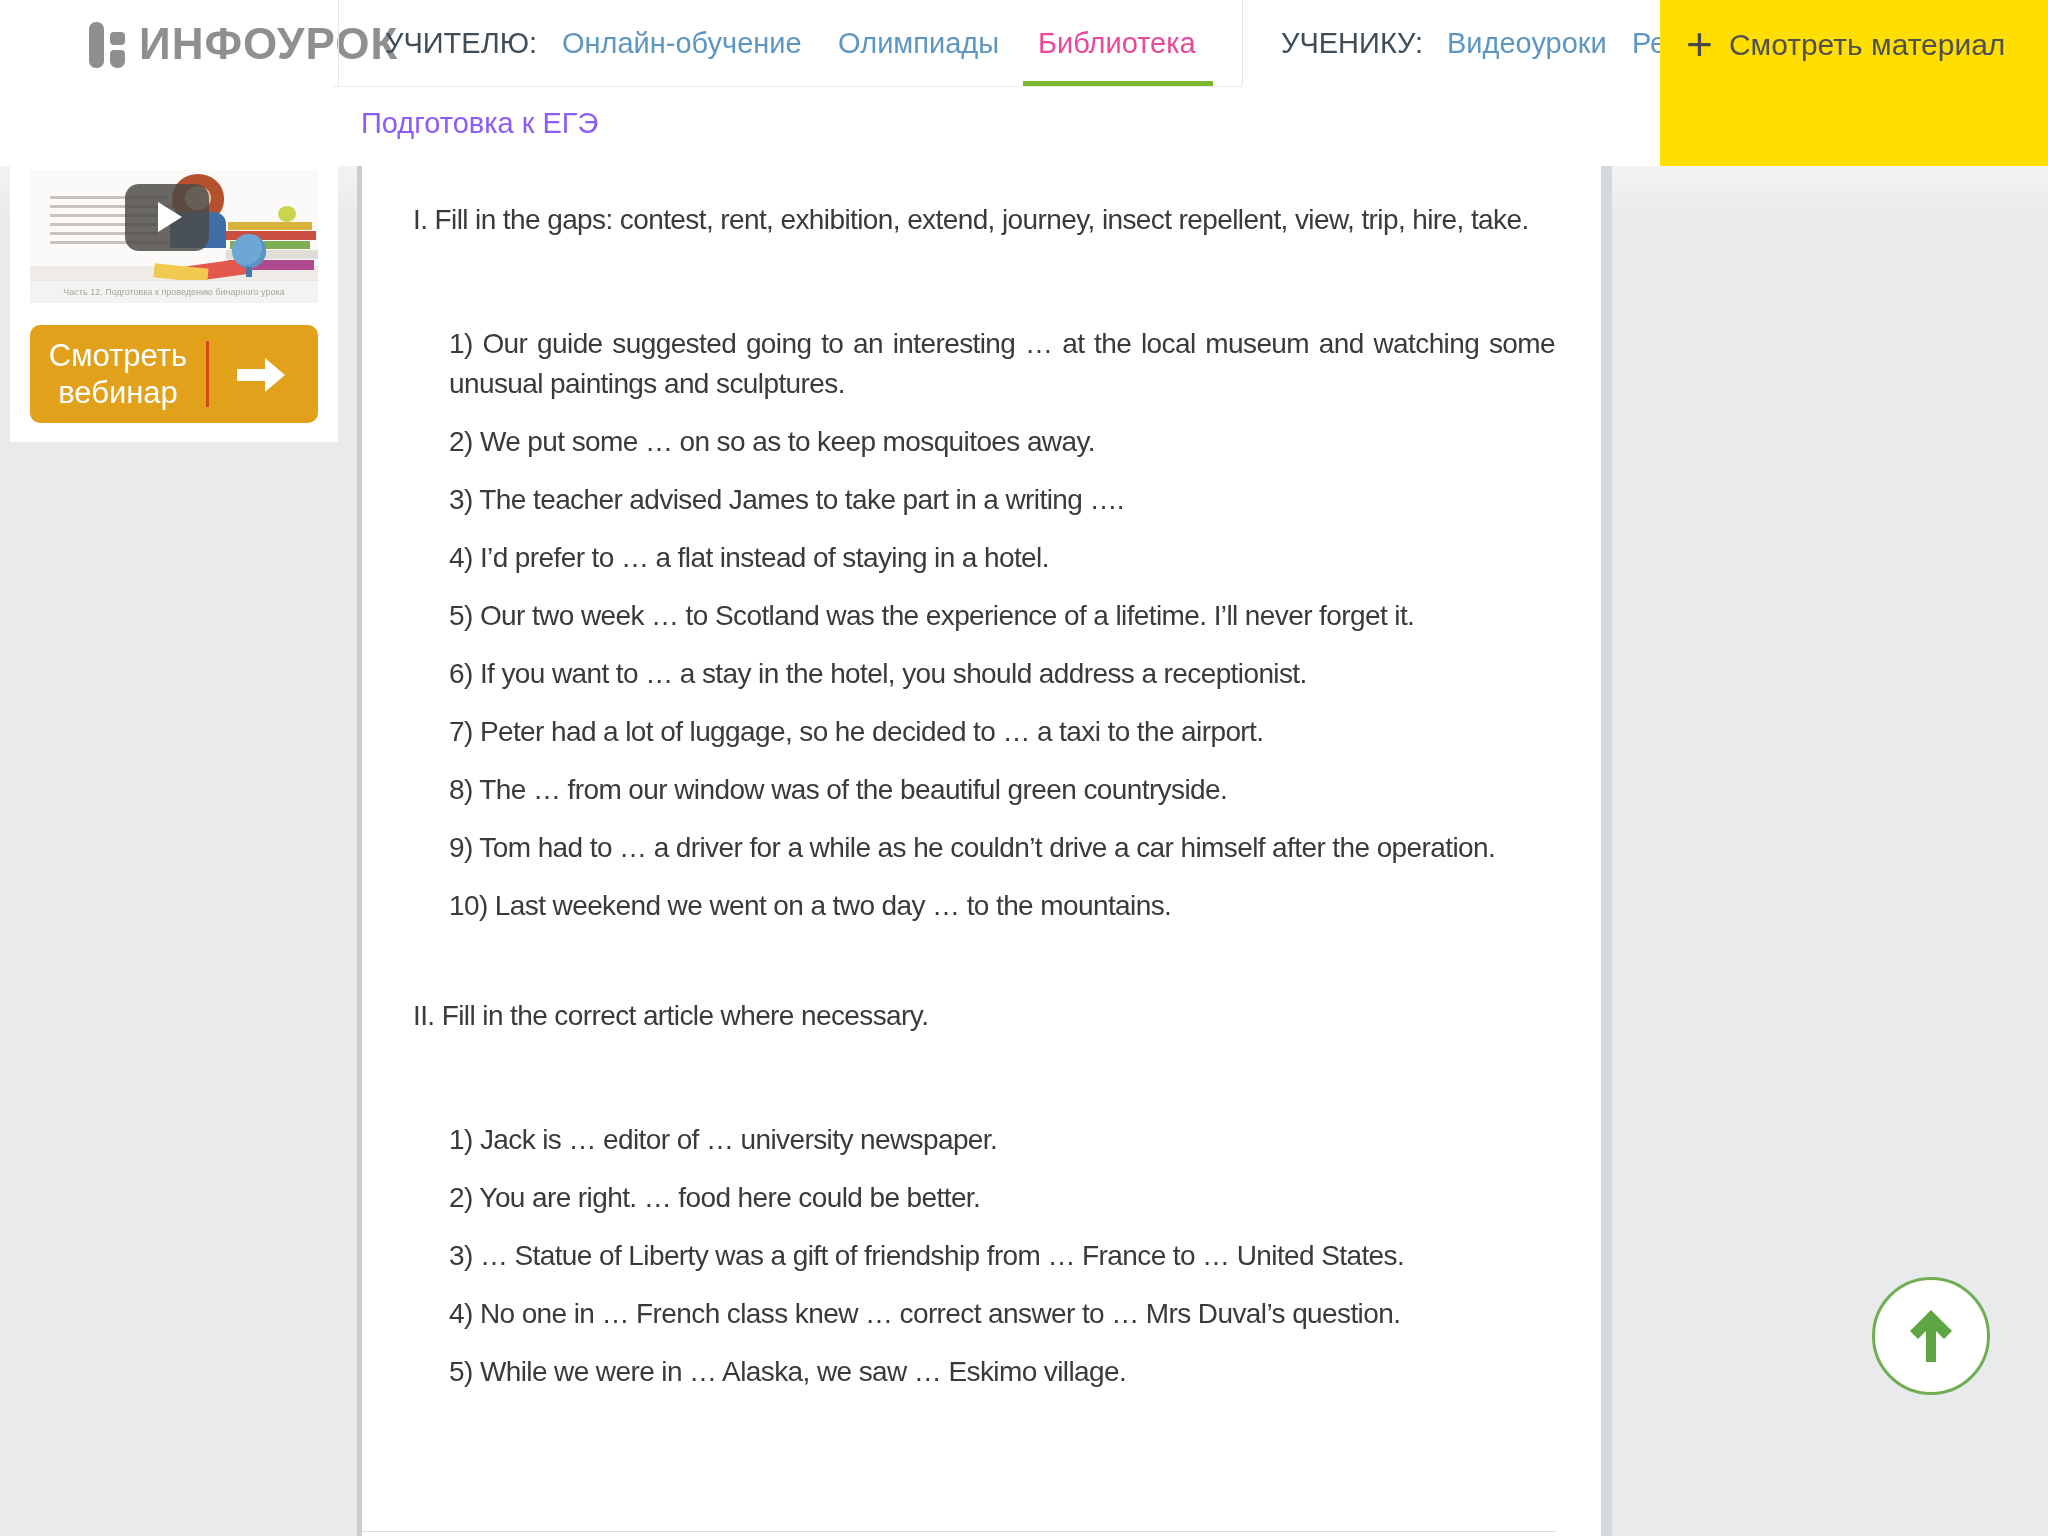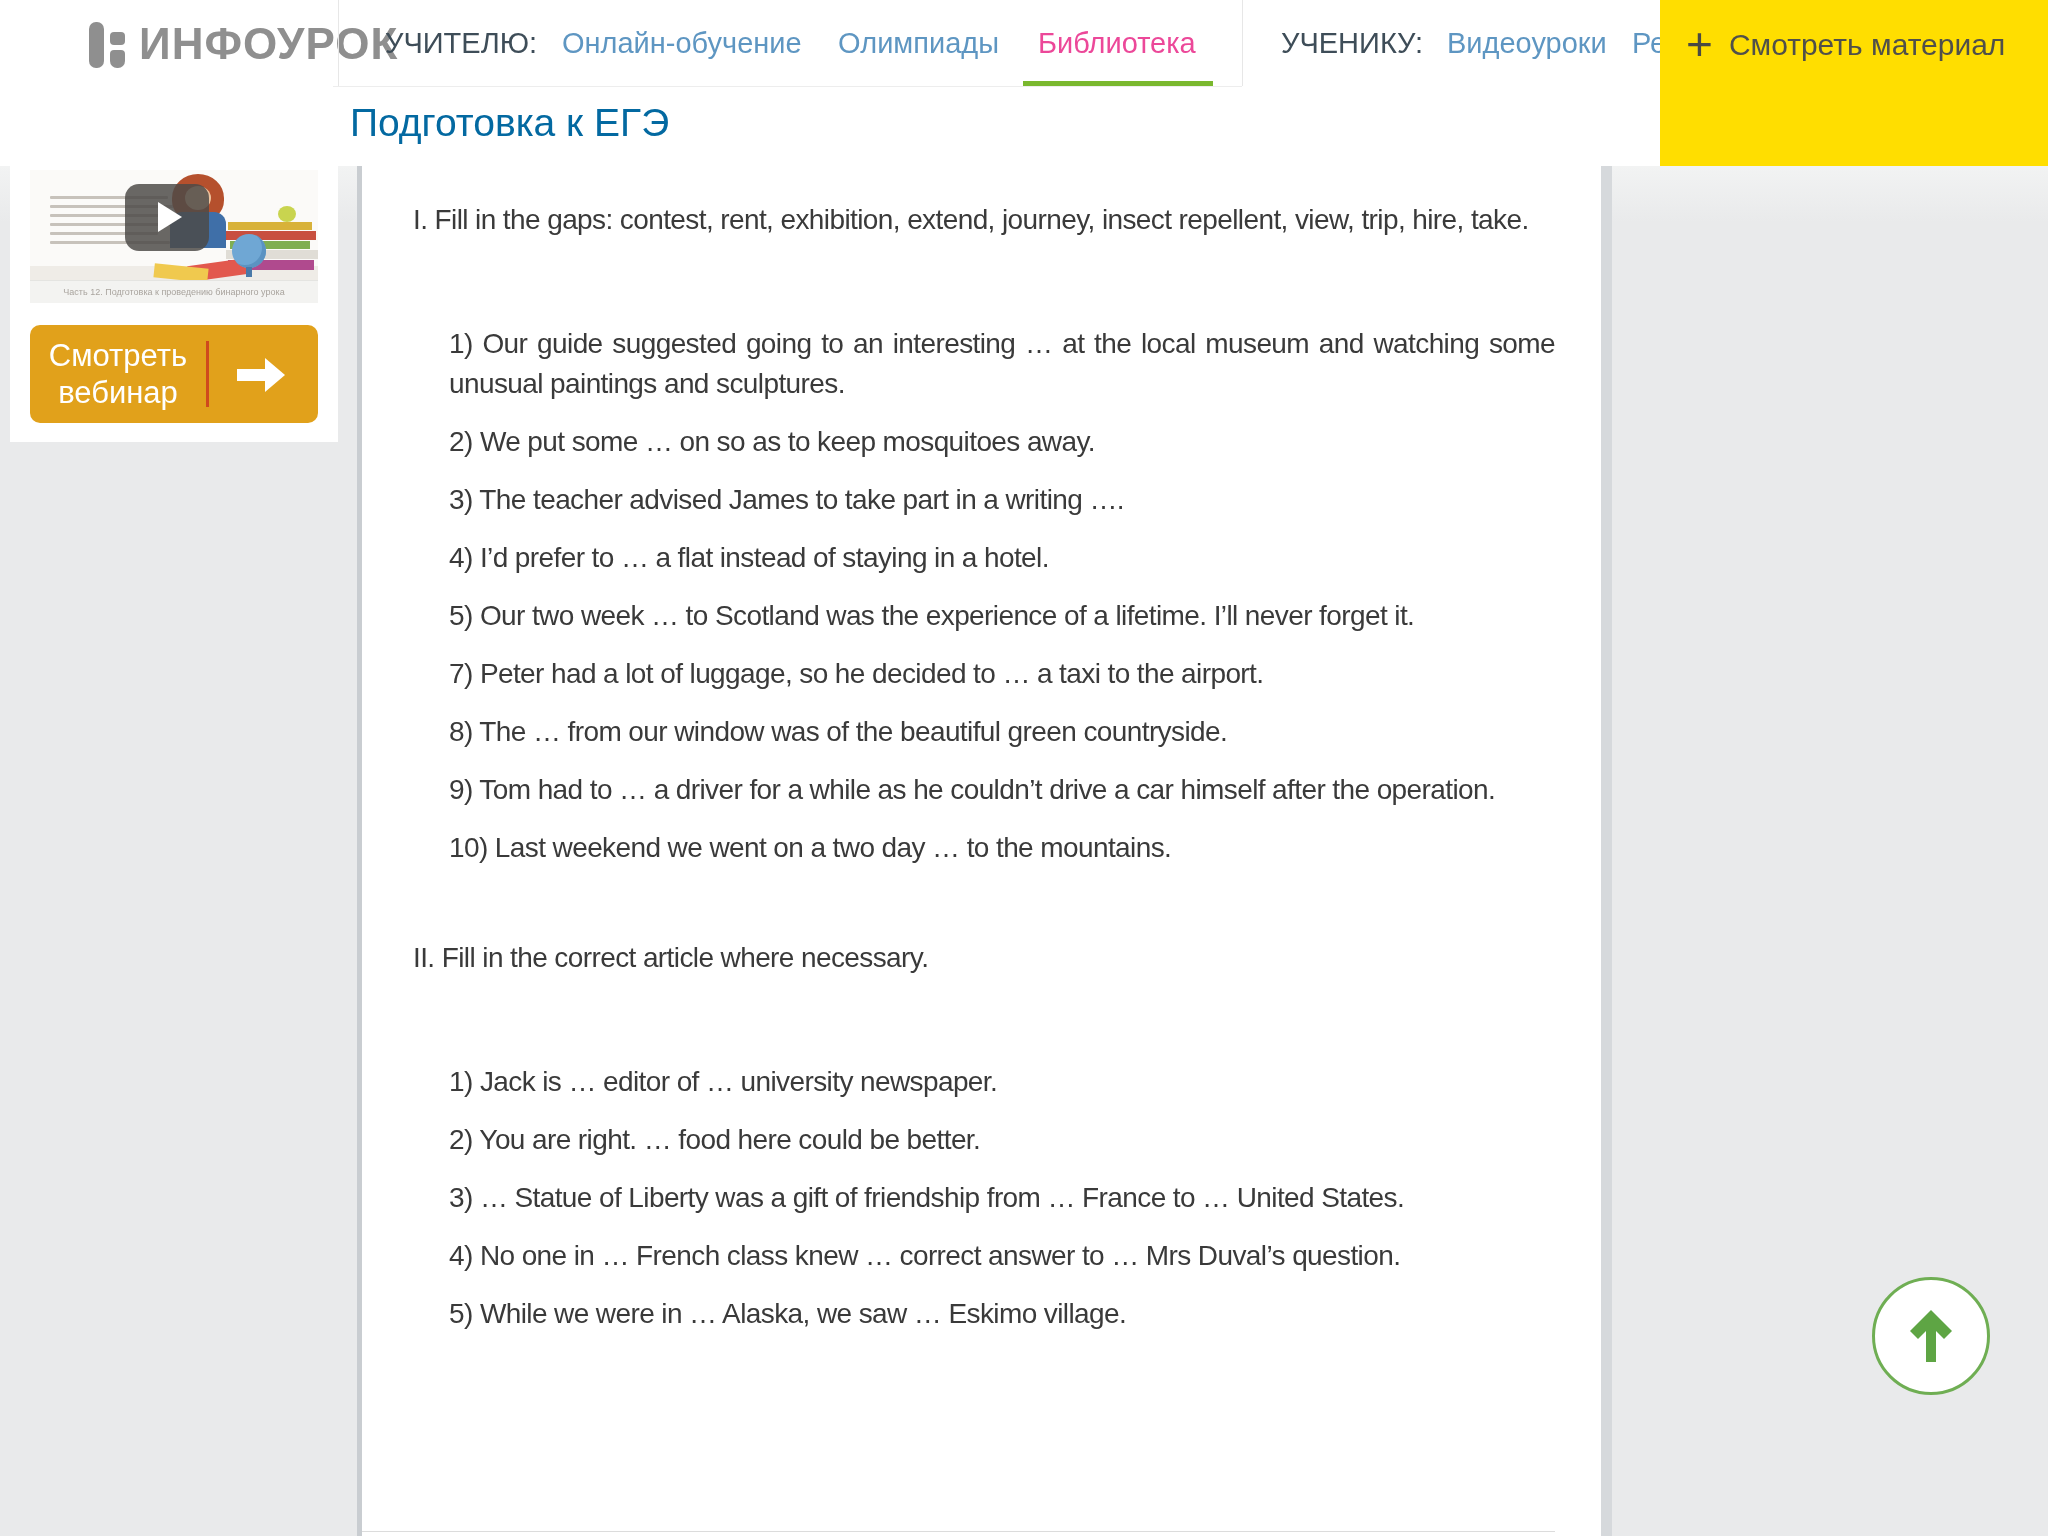--- a/index.html
+++ b/index.html
@@ -16,21 +16,21 @@
   .logo-icon .bar-tall { position:absolute; left:0; top:4px; width:15px; height:46px; background:#8f8f8f; border-radius:7px; }
   .logo-icon .bar-dot  { position:absolute; left:21px; top:14px; width:15px; height:13px; background:#8f8f8f; border-radius:4px; }
   .logo-icon .bar-short{ position:absolute; left:21px; top:32px; width:15px; height:18px; background:#8f8f8f; border-radius:4px 4px 7px 7px; }
   .logo-text { font-size:44px; font-weight:bold; color:#8f8f8f; letter-spacing:1px; line-height:52px; }
   .vdiv { position:absolute; top:0; width:1px; height:86px; background:#e7e7e7; }
   .hairline { position:absolute; left:333px; top:86px; width:909px; height:1px; background:#ededed; }
   .nav-label { position:absolute; top:24px; font-size:29px; font-weight:normal; color:#3e4d58; line-height:38px; white-space:nowrap; }
   .nav-link  { position:absolute; top:24px; font-size:29px; color:#5e96c2; line-height:38px; white-space:nowrap; text-decoration:none; cursor:pointer; }
   .nav-link.active { color:#ec4899; }
   .active-underline { position:absolute; left:1023px; top:81px; width:190px; height:6px; background:#7ab82e; }
-  .subnav-link { position:absolute; left:350px; top:104px; font-size:39px; color:#0369a1; line-height:38px; text-decoration:none; cursor:pointer; }
+  .subnav-link { position:absolute; left:361px; top:104px; font-size:29px; color:#8b5cf6; line-height:38px; text-decoration:none; cursor:pointer; }
   .add-btn { position:absolute; right:0; top:0; width:388px; height:166px; background:#ffde00; border:none;
              display:flex; align-items:flex-start; padding:24px 0 0 26px; cursor:pointer; }
   .add-btn .plus { font-size:46px; line-height:40px; font-weight:400; color:#4a4a44; margin-right:16px; }
   .add-btn .add-label { font-size:30px; line-height:42px; color:#50504a; white-space:nowrap; }
 
   
   .card { position:absolute; left:10px; top:164px; width:328px; height:278px; background:#ffffff; padding:6px 20px 10px 20px; z-index:2; }
   .thumb { position:relative; width:288px; height:133px; background:#fbfaf8; cursor:pointer; overflow:hidden; }
   .thumb-art { position:absolute; inset:0; }
   .t-line { position:absolute; left:20px; height:3px; background:#c7c2bb; border-radius:1px; }
@@ -156,20 +156,21 @@
     </button>
   </aside>
 
   <main class="doc">
     <p class="doc-title1">I. Fill in the gaps: contest, rent, exhibition, extend, journey, insect repellent, view, trip, hire, take.</p>
     <p class="doc-item">1) Our guide suggested going to an interesting … at the local museum and watching some unusual paintings and sculptures.</p>
     <p class="doc-item">2) We put some … on so as to keep mosquitoes away.</p>
     <p class="doc-item">3) The teacher advised James to take part in a writing ….</p>
     <p class="doc-item">4) I’d prefer to … a flat instead of staying in a hotel.</p>
     <p class="doc-item">5) Our two week … to Scotland was the experience of a lifetime. I’ll never forget it.</p>
+    <p class="doc-item">6) If you want to … a stay in the hotel, you should address a receptionist.</p>
     <p class="doc-item">7) Peter had a lot of luggage, so he decided to … a taxi to the airport.</p>
     <p class="doc-item">8) The … from our window was of the beautiful green countryside.</p>
     <p class="doc-item">9) Tom had to … a driver for a while as he couldn’t drive a car himself after the operation.</p>
     <p class="doc-item">10) Last weekend we went on a two day … to the mountains.</p>
 
     <p class="doc-title2">II. Fill in the correct article where necessary.</p>
     <p class="doc-item">1) Jack is … editor of … university newspaper.</p>
     <p class="doc-item">2) You are right. … food here could be better.</p>
     <p class="doc-item">3) … Statue of Liberty was a gift of friendship from … France to … United States.</p>
     <p class="doc-item">4) No one in … French class knew … correct answer to … Mrs Duval’s question.</p>

